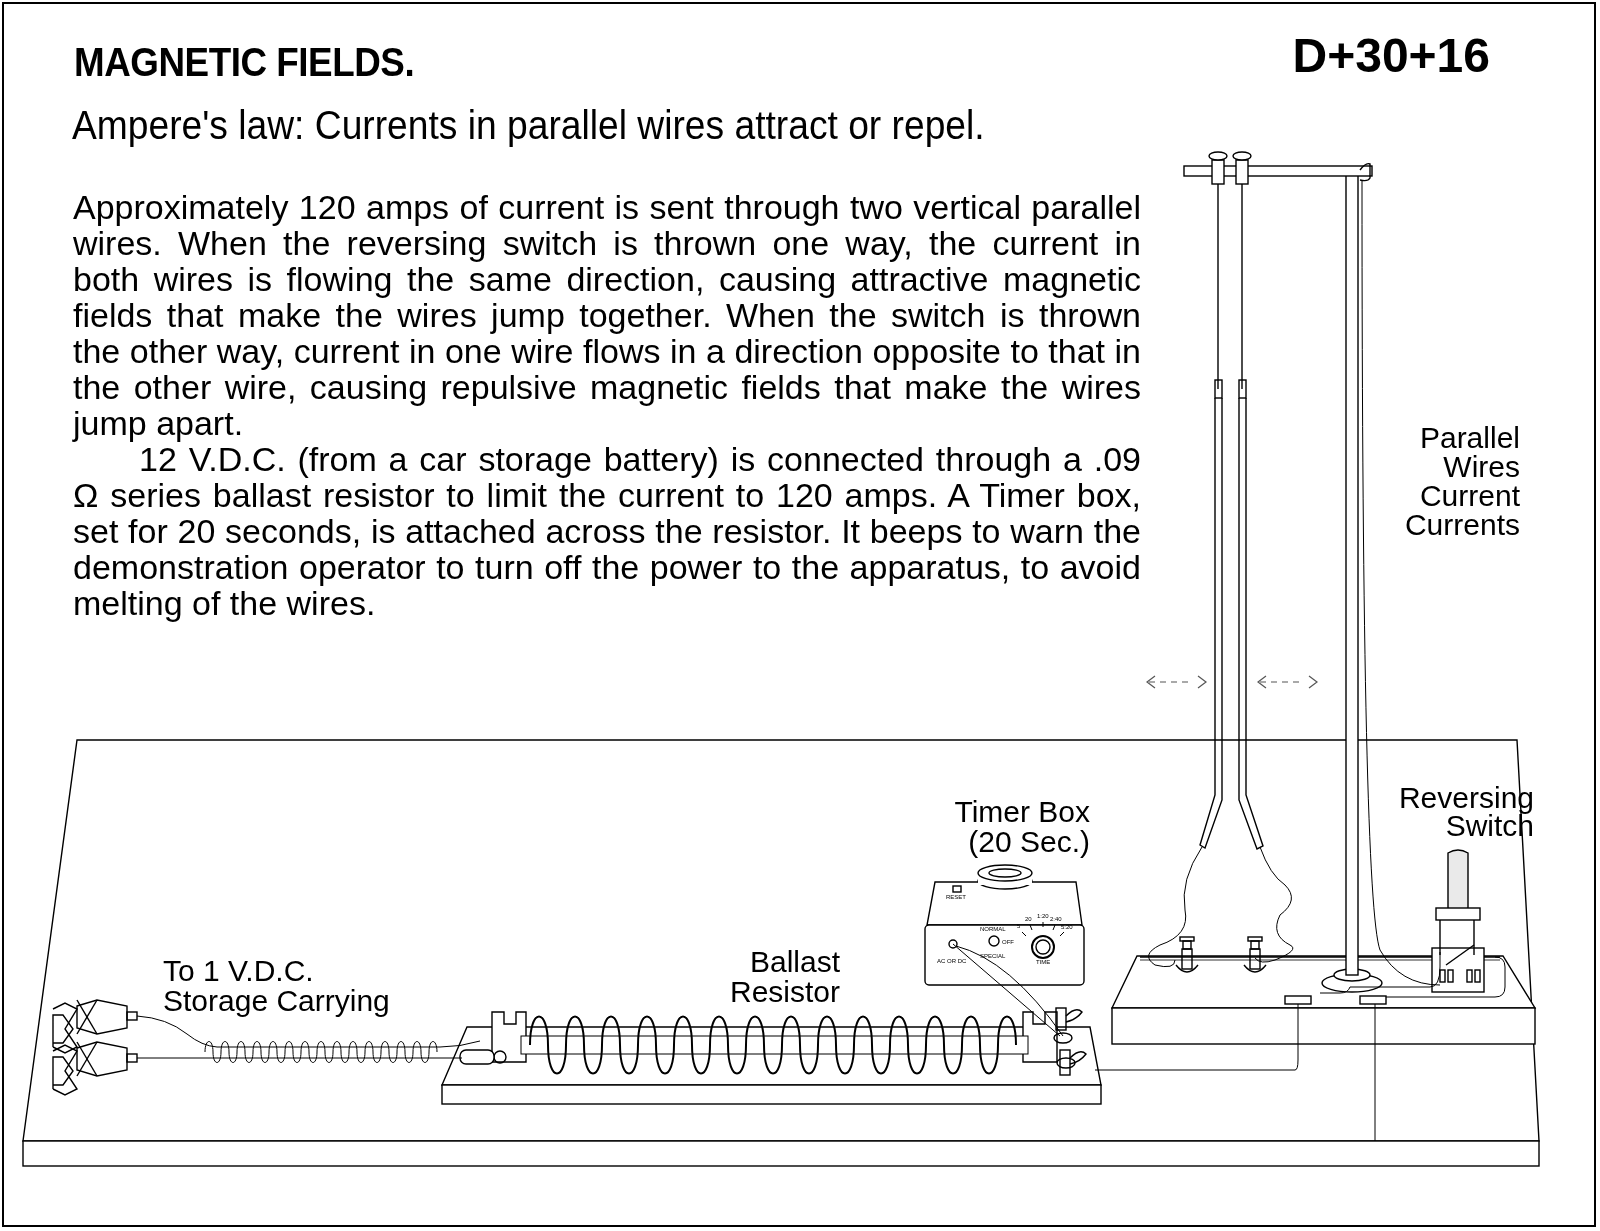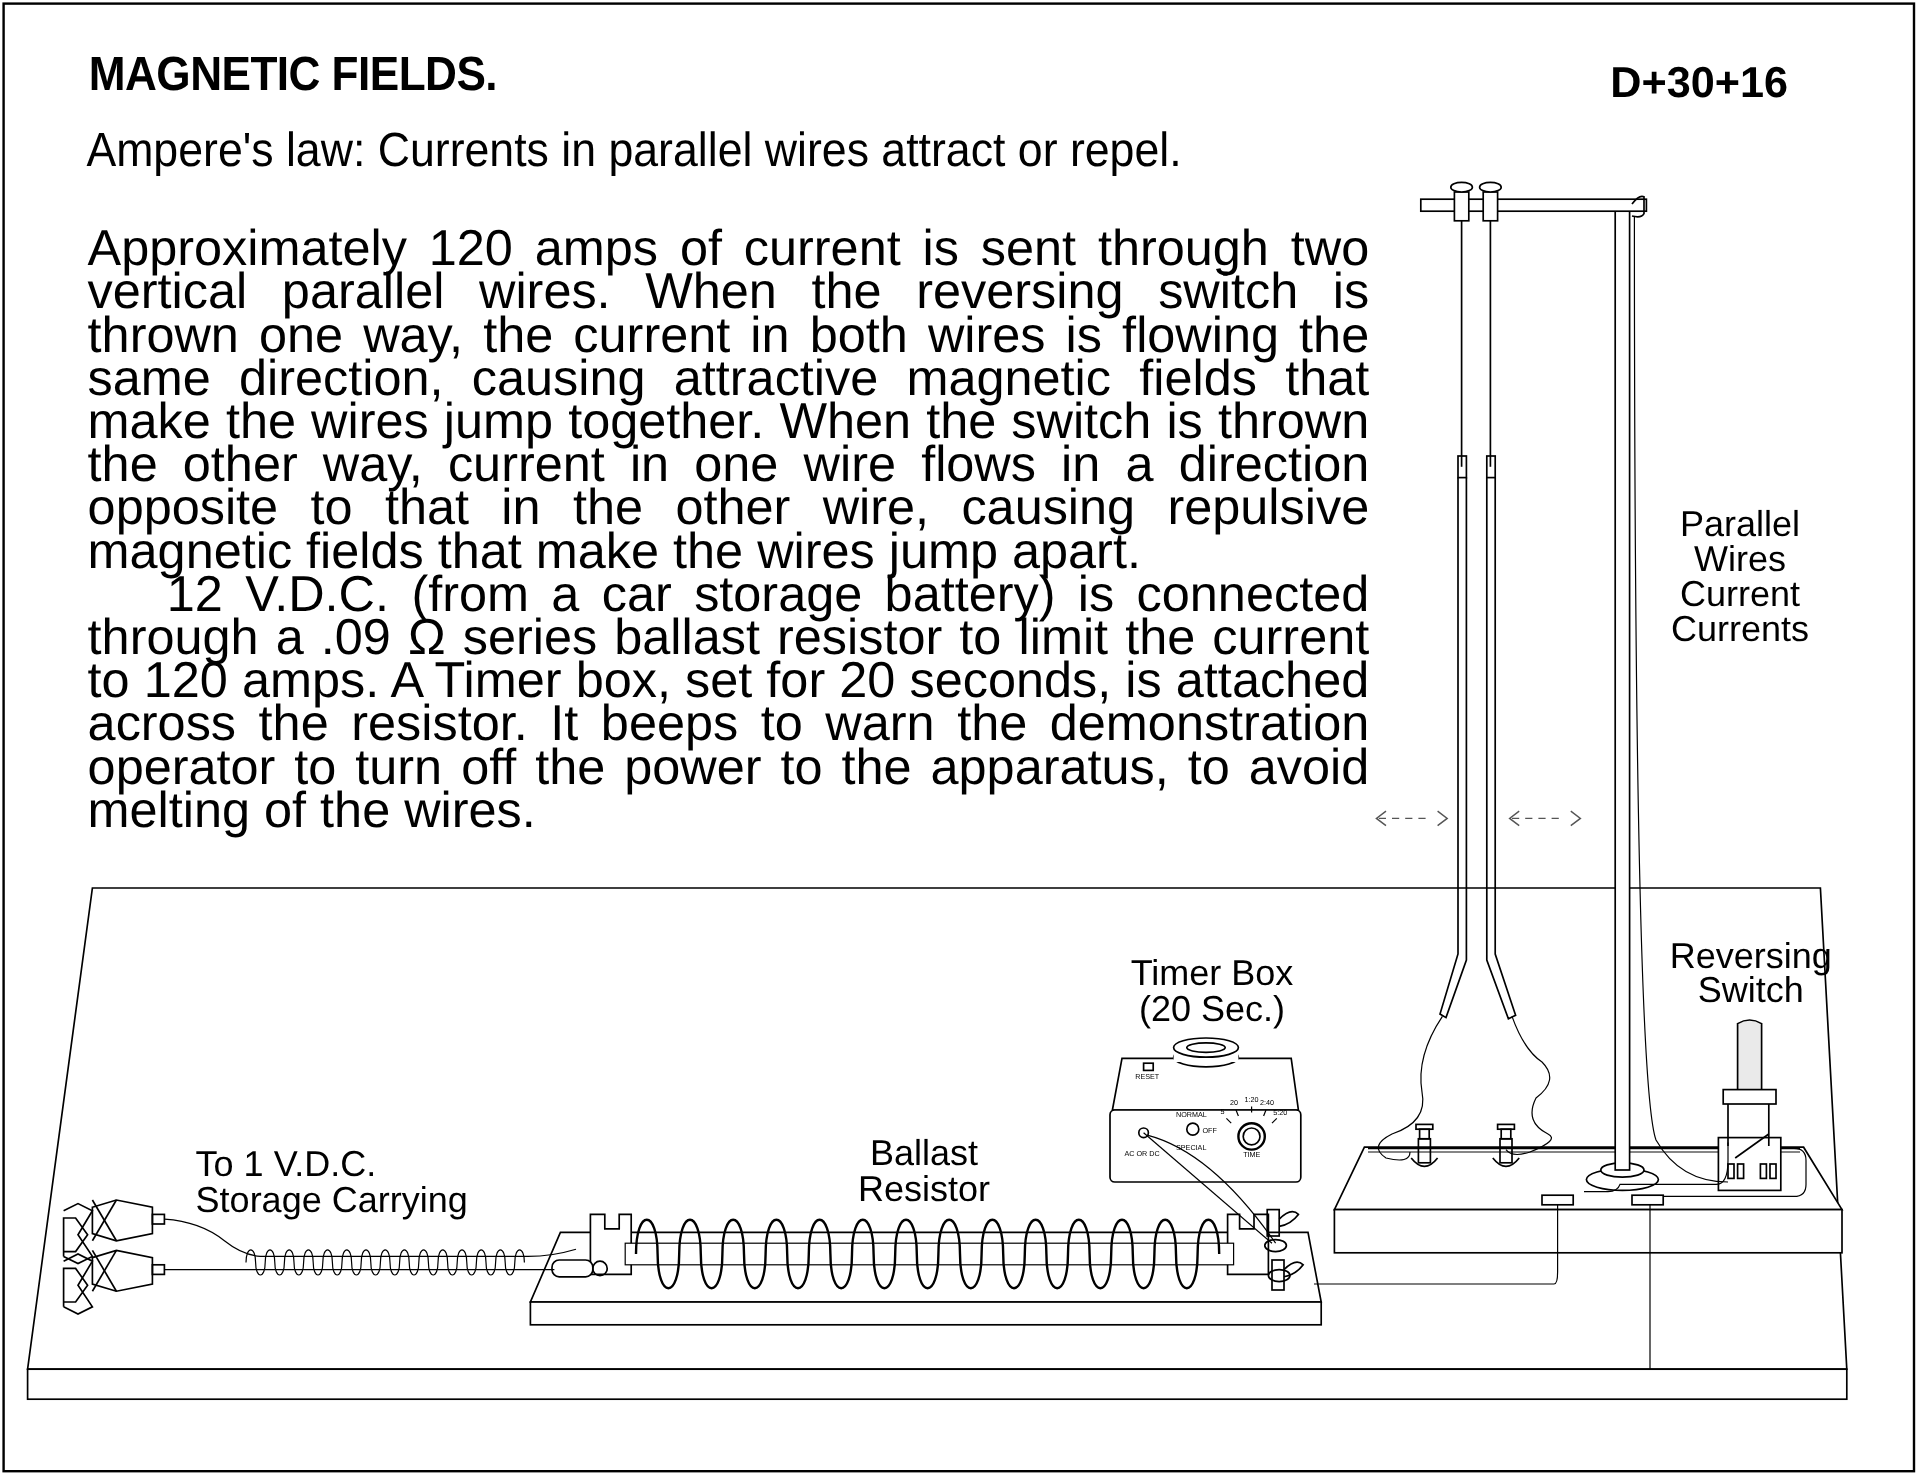--- a/index.html
+++ b/index.html
@@ -2,28 +2,28 @@
 <html><head>
 <meta charset="utf-8">
 <style>
   html, body { margin: 0; padding: 0; background: #ffffff; }
   body { width: 1600px; height: 1231px; position: relative; overflow: hidden;
          font-family: "Liberation Sans", "DejaVu Sans", sans-serif; color: #000; }
   .frame { position: absolute; left: 2px; top: 2px; width: 1594px; height: 1225px;
            border: 2px solid #000; box-sizing: border-box; }
   .title { position: absolute; left: 74px; top: 40px; font-size: 40px; font-weight: bold;
            letter-spacing: -0.5px; transform: scaleX(0.92); transform-origin: left top; }
-  .code { position: absolute; right: 110px; top: 48px; font-size: 36px; font-weight: bold; }
+  .code { position: absolute; right: 110px; top: 28px; font-size: 48px; font-weight: bold; }
   .subtitle { position: absolute; left: 72px; top: 103px; font-size: 40px;
               transform: scaleX(0.93); transform-origin: left top; white-space: nowrap; }
-  .body-text { position: absolute; left: 73px; top: 189px; width: 1068px; font-size: 42px;
+  .body-text { position: absolute; left: 73px; top: 189px; width: 1068px; font-size: 34px;
                line-height: 36px; text-align: justify; }
   .body-text p { margin: 0; }
   .body-text p.indent { text-indent: 66px; }
-  .lbl { position: absolute; text-align: center; font-size: 30px; line-height: 29px; white-space: nowrap; }
+  .lbl { position: absolute; text-align: right; font-size: 30px; line-height: 29px; white-space: nowrap; }
   svg.drawing { position: absolute; left: 0; top: 0; }
   .tiny { font-family: "Liberation Sans", sans-serif; font-size: 6px; fill: #000; }
 </style>
 </head>
 <body>
 
 <div class="frame"></div>
 
 <div class="title">MAGNETIC FIELDS.</div>
 <div class="code">D+30+16</div>

